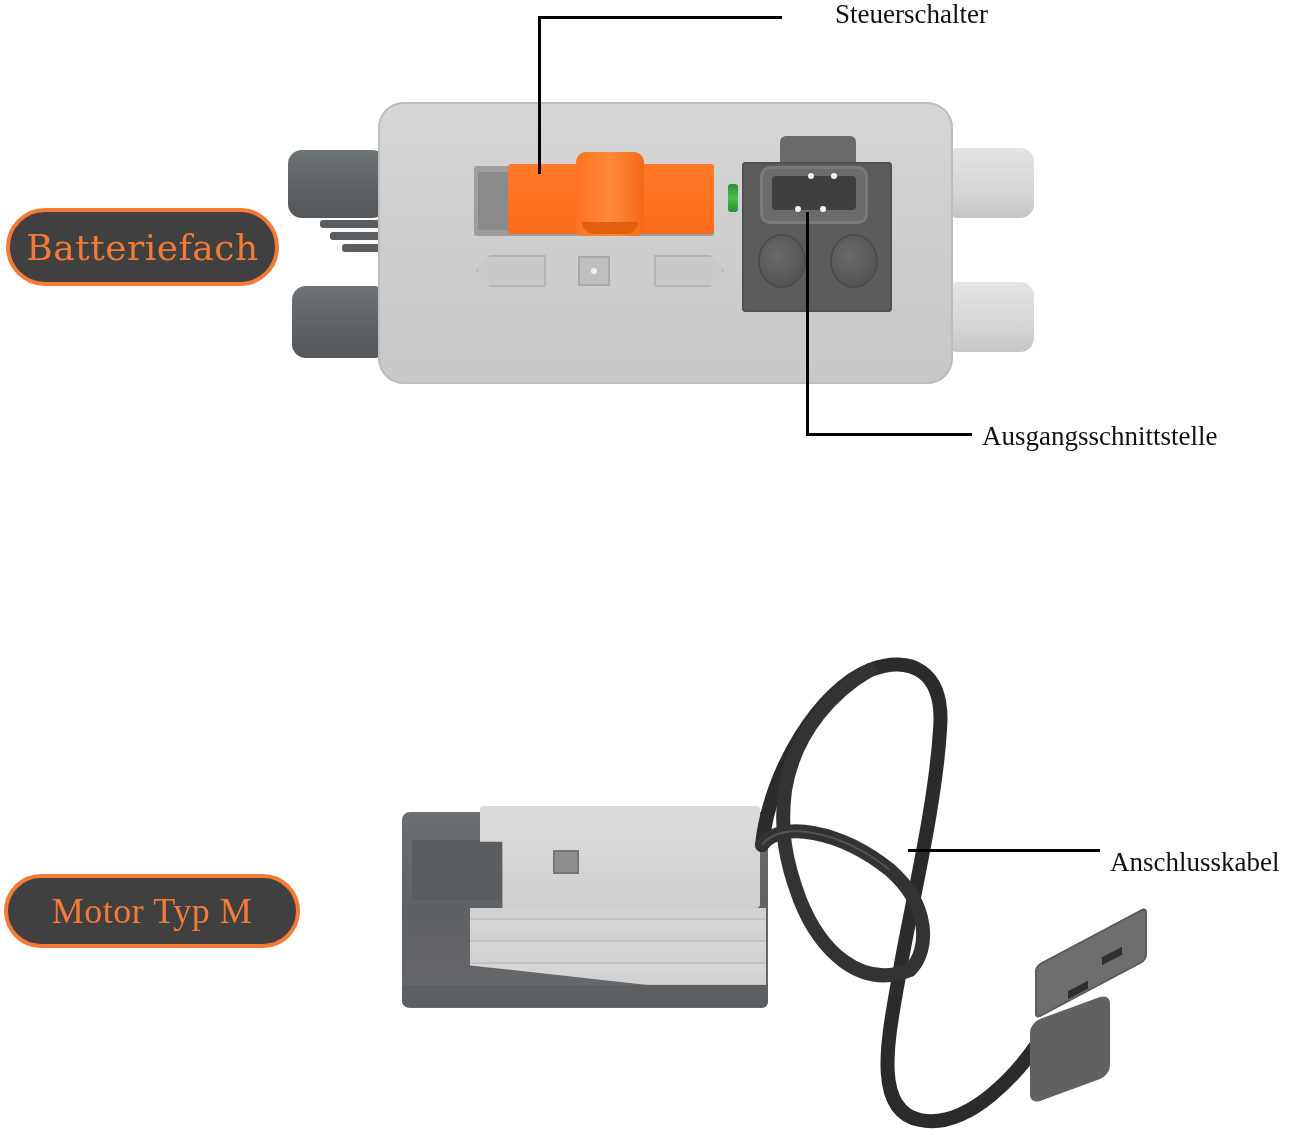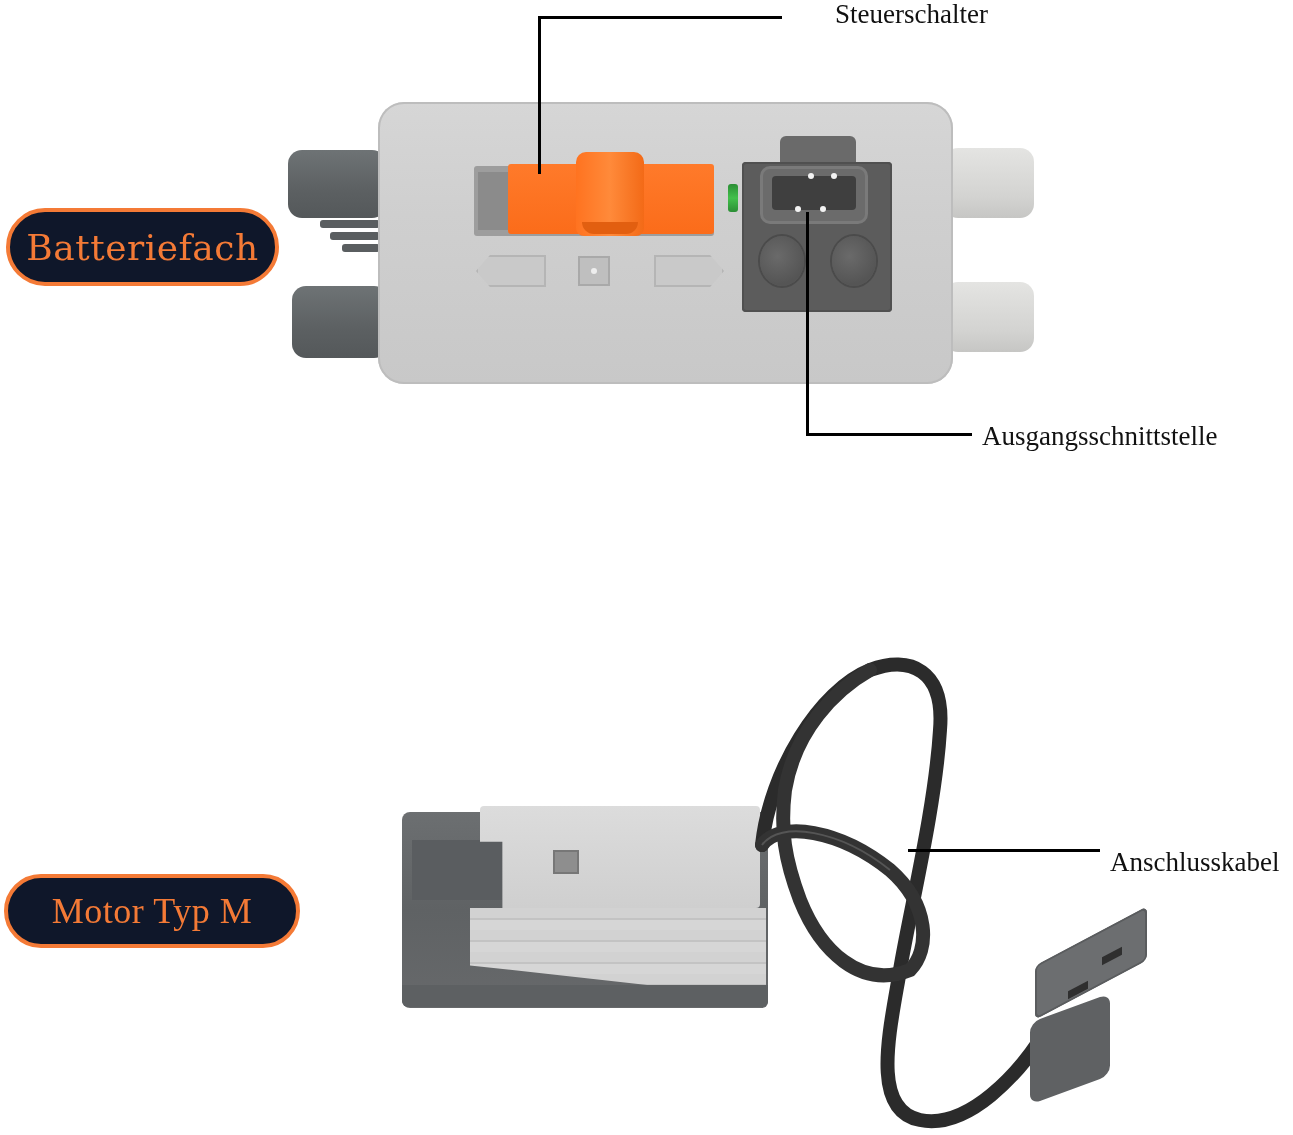--- a/index.html
+++ b/index.html
@@ -4,21 +4,21 @@
 <style>
   html, body { margin: 0; padding: 0; background: #ffffff; }
   body { width: 1293px; height: 1135px; position: relative; overflow: hidden;
          font-family: "DejaVu Serif", serif; }
   .abs { position: absolute; }
 
   
   .pill { position: absolute; border: 4px solid #f47a36; border-radius: 40px;
           color: #f47a36; font-family: "DejaVu Serif", serif; display: flex;
           align-items: center; justify-content: center; box-sizing: border-box;
-          background: #0f172a; }
+          background: #404040; }
   .pill span { font-size: 36px; letter-spacing: 0.5px; }
 
   
   .callout { position: absolute; font-family: "Liberation Serif", serif;
              font-size: 27px; color: #111; white-space: nowrap; line-height: 1; }
   .line { position: absolute; background: #000; }
 
   
   .bb-body { left: 378px; top: 102px; width: 575px; height: 282px;
              background: linear-gradient(180deg,#d6d6d6 0%,#cfcfcf 40%,#c8c8c8 100%);

